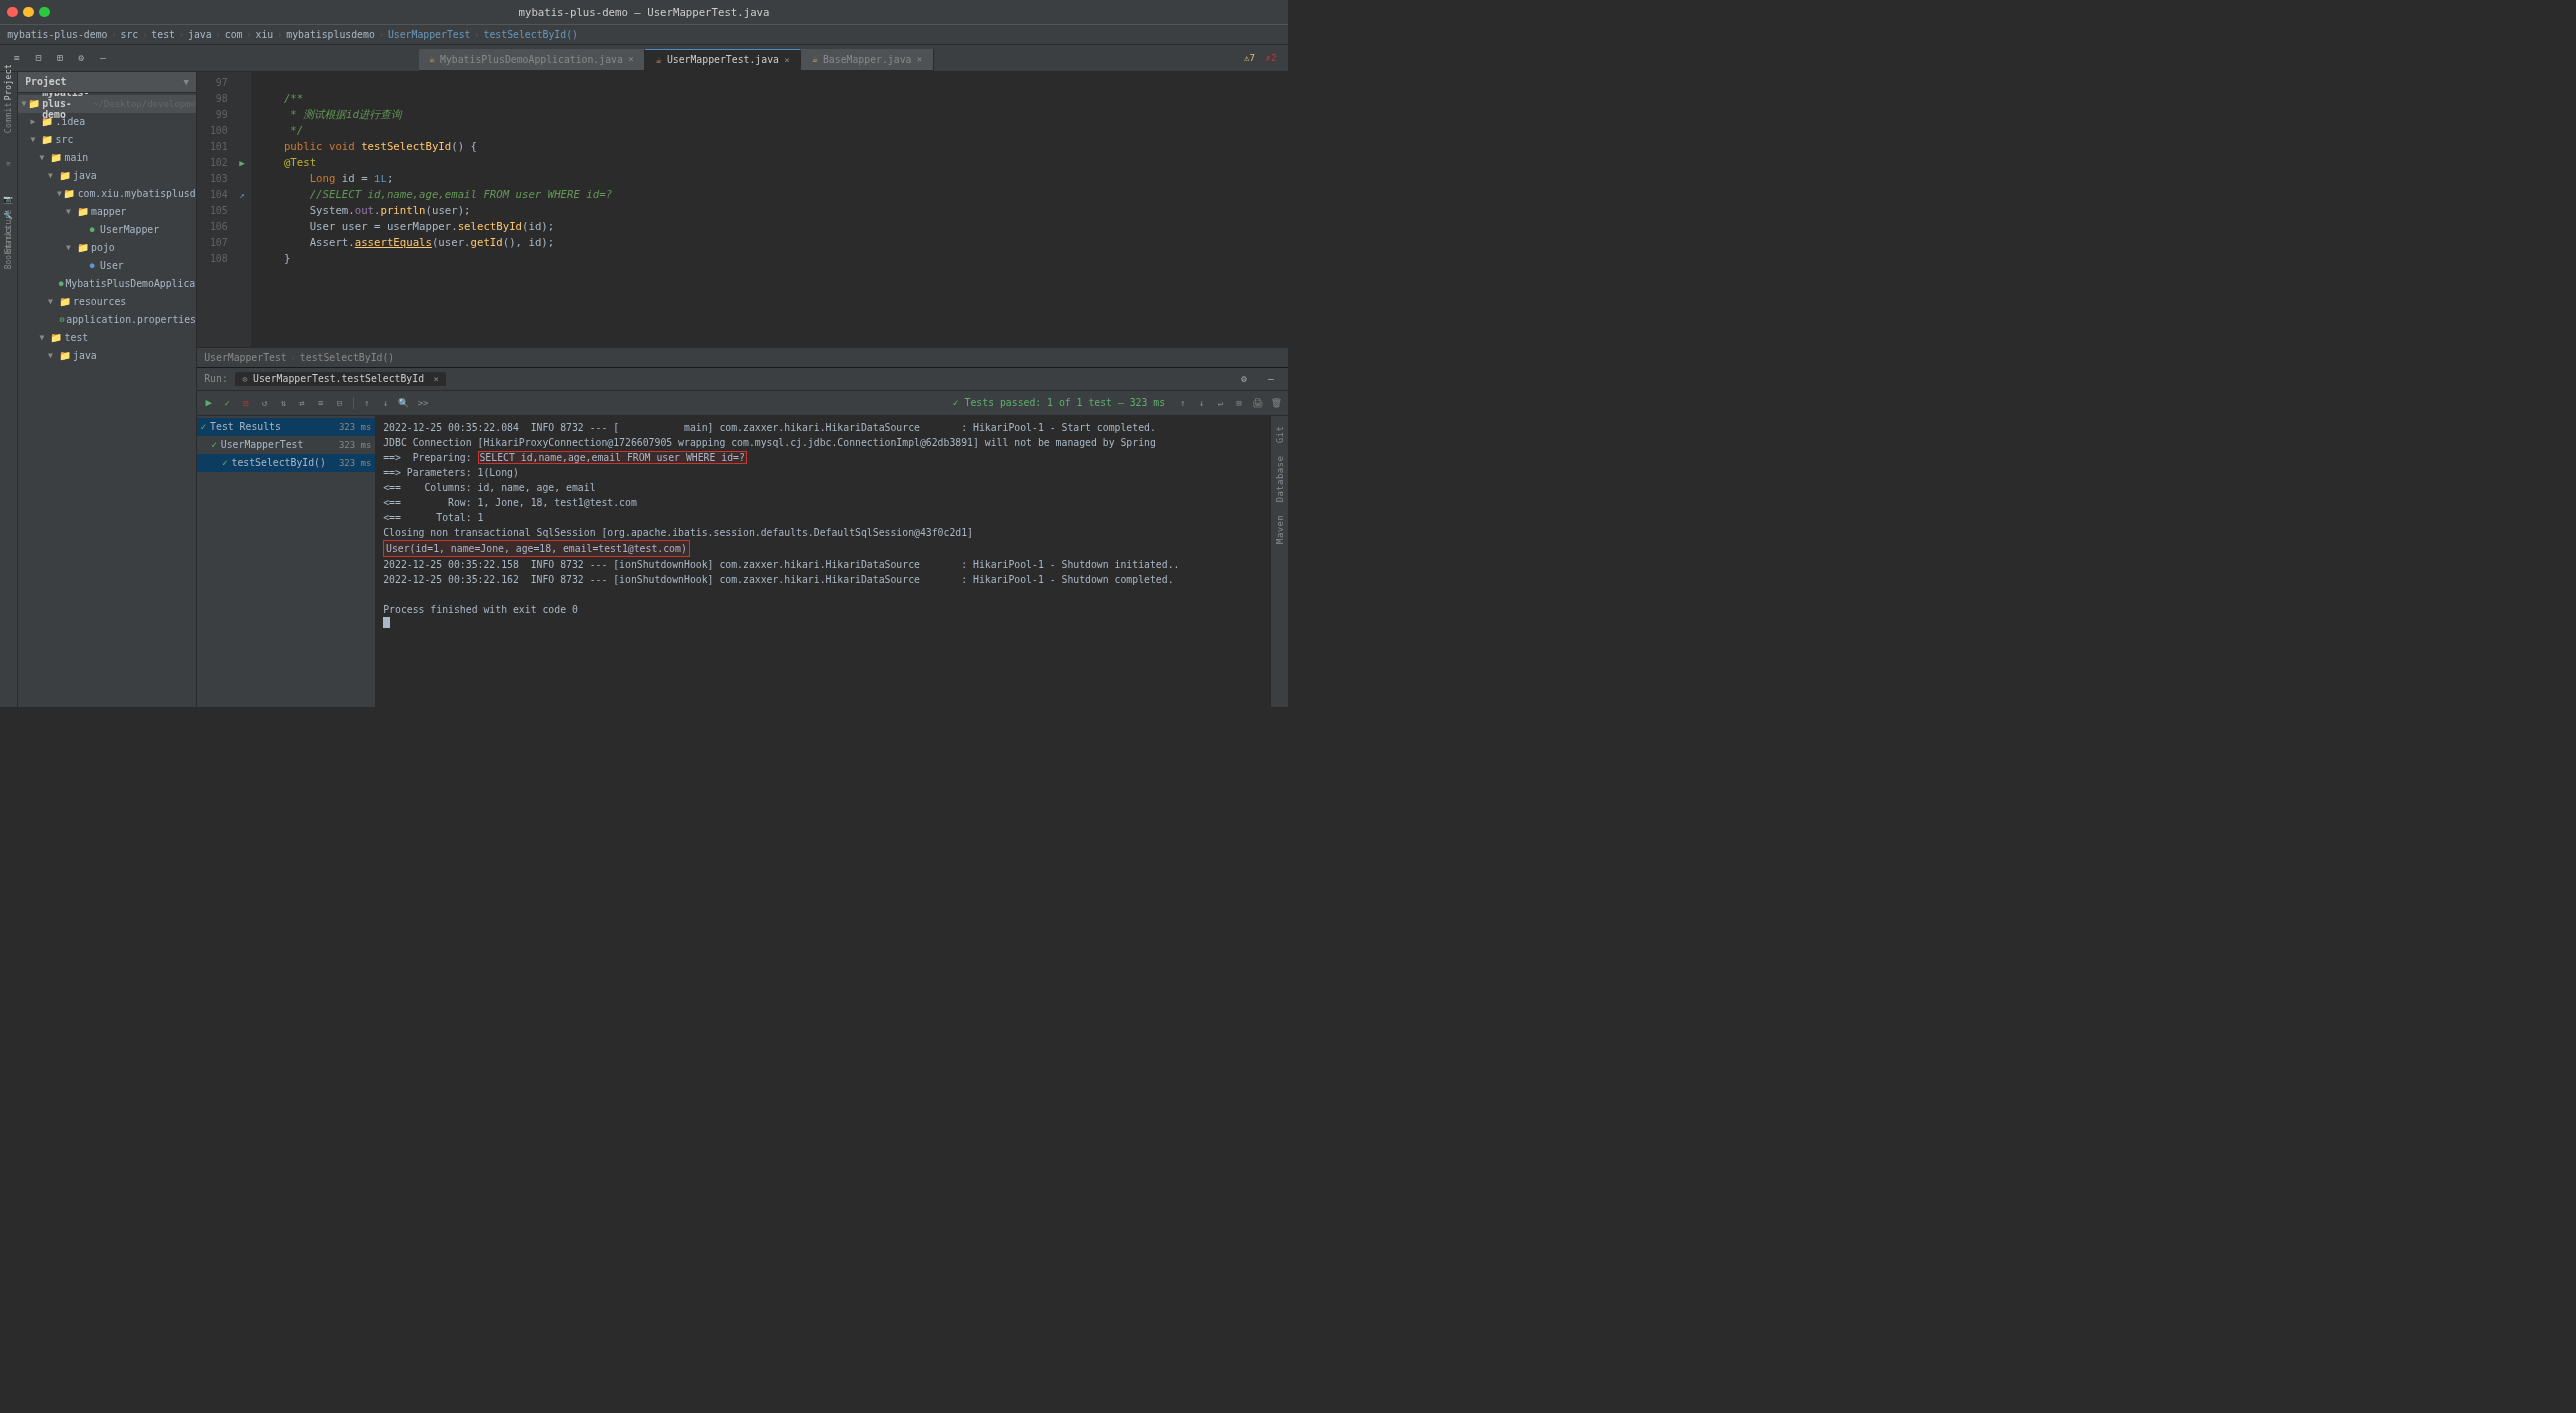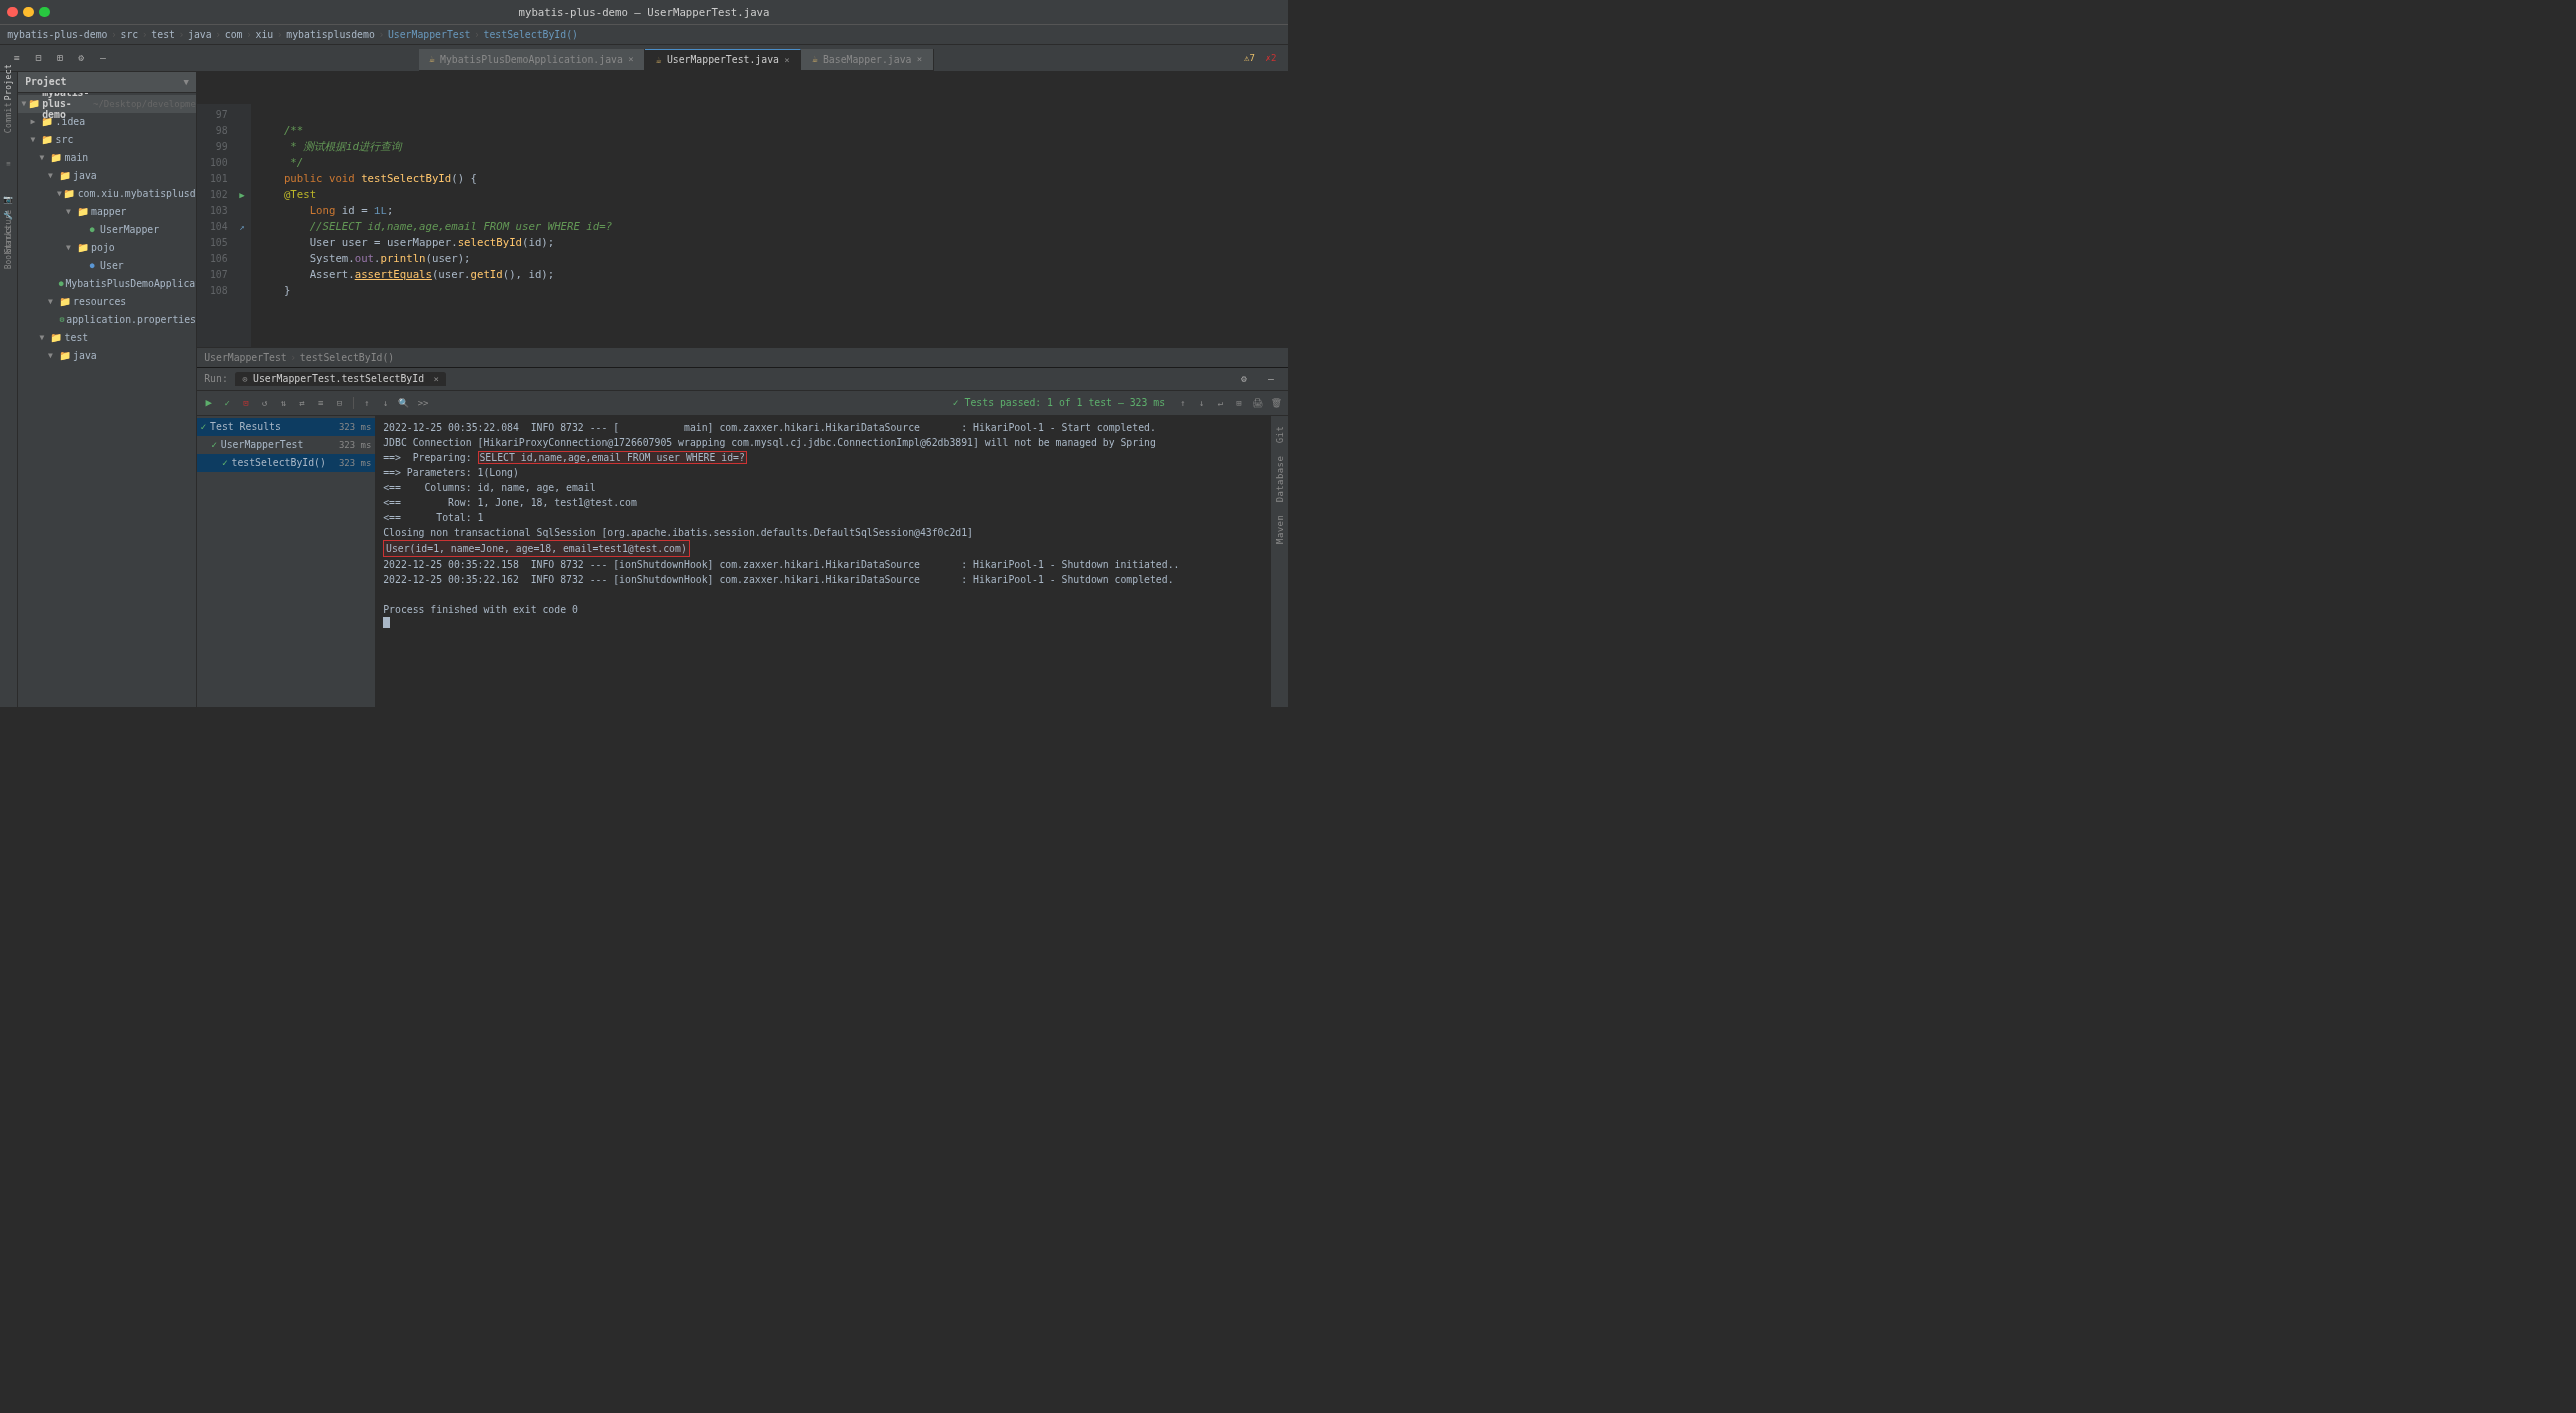--- a/index.html
+++ b/index.html
@@ -127,21 +127,20 @@
     .tree-icon { width: 12.5px; height: 12.5px; font-size: 9.8px; display: flex; align-items: center; justify-content: center; }
     .tree-label { font-size: 9.8px; }
     .icon-folder { color: #6897bb; }
 
     
     .editor-area {
       flex: 1;
       display: flex;
       flex-direction: column;
       background: #2b2b2b;
-      margin-top: 32px;
     }
 
     
     .tab-bar {
       background: #3c3f41;
       height: 25px;
       display: flex;
       align-items: flex-end;
       border-bottom: 0.9px solid #2b2b2b;
     }
@@ -605,22 +604,22 @@
       </div>
       <div class="code-content">
         <div class="code-line"> </div>
         <div class="code-line"><span class="comment">    /**</span></div>
         <div class="code-line"><span class="comment">     * 测试根据id进行查询</span></div>
         <div class="code-line"><span class="comment">     */</span></div>
         <div class="code-line"><span class="kw">    public </span><span class="kw">void </span><span class="fn">testSelectById</span><span style="color:#a9b7c6;">() {</span></div>
         <div class="code-line"><span class="annotation">    @Test</span></div>
         <div class="code-line"><span style="color:#a9b7c6;">        </span><span class="kw">Long </span><span style="color:#a9b7c6;">id = </span><span class="num">1L</span><span style="color:#a9b7c6;">;</span></div>
         <div class="code-line"><span class="comment">        //SELECT id,name,age,email FROM user WHERE id=?</span></div>
+        <div class="code-line"><span style="color:#a9b7c6;">        System.</span><span style="color:#9876aa;">out</span><span style="color:#a9b7c6;">.</span><span class="fn">println</span><span style="color:#a9b7c6;">(user);</span></div>
         <div class="code-line"><span style="color:#a9b7c6;">        User user = userMapper.</span><span class="fn">selectById</span><span style="color:#a9b7c6;">(id);</span></div>
-        <div class="code-line"><span style="color:#a9b7c6;">        System.</span><span style="color:#9876aa;">out</span><span style="color:#a9b7c6;">.</span><span class="fn">println</span><span style="color:#a9b7c6;">(user);</span></div>
         <div class="code-line"><span style="color:#a9b7c6;text-align:right;">        Assert.</span><span class="fn underline">assertEquals</span><span style="color:#a9b7c6;">(user.</span><span class="fn">getId</span><span style="color:#a9b7c6;">(), id);</span></div>
         <div class="code-line"><span style="color:#a9b7c6;">    }</span></div>
       </div>
     </div>
 
     <div class="editor-breadcrumb">
       <span>UserMapperTest</span>
       <span style="color:#555;">›</span>
       <span>testSelectById()</span>
     </div>

